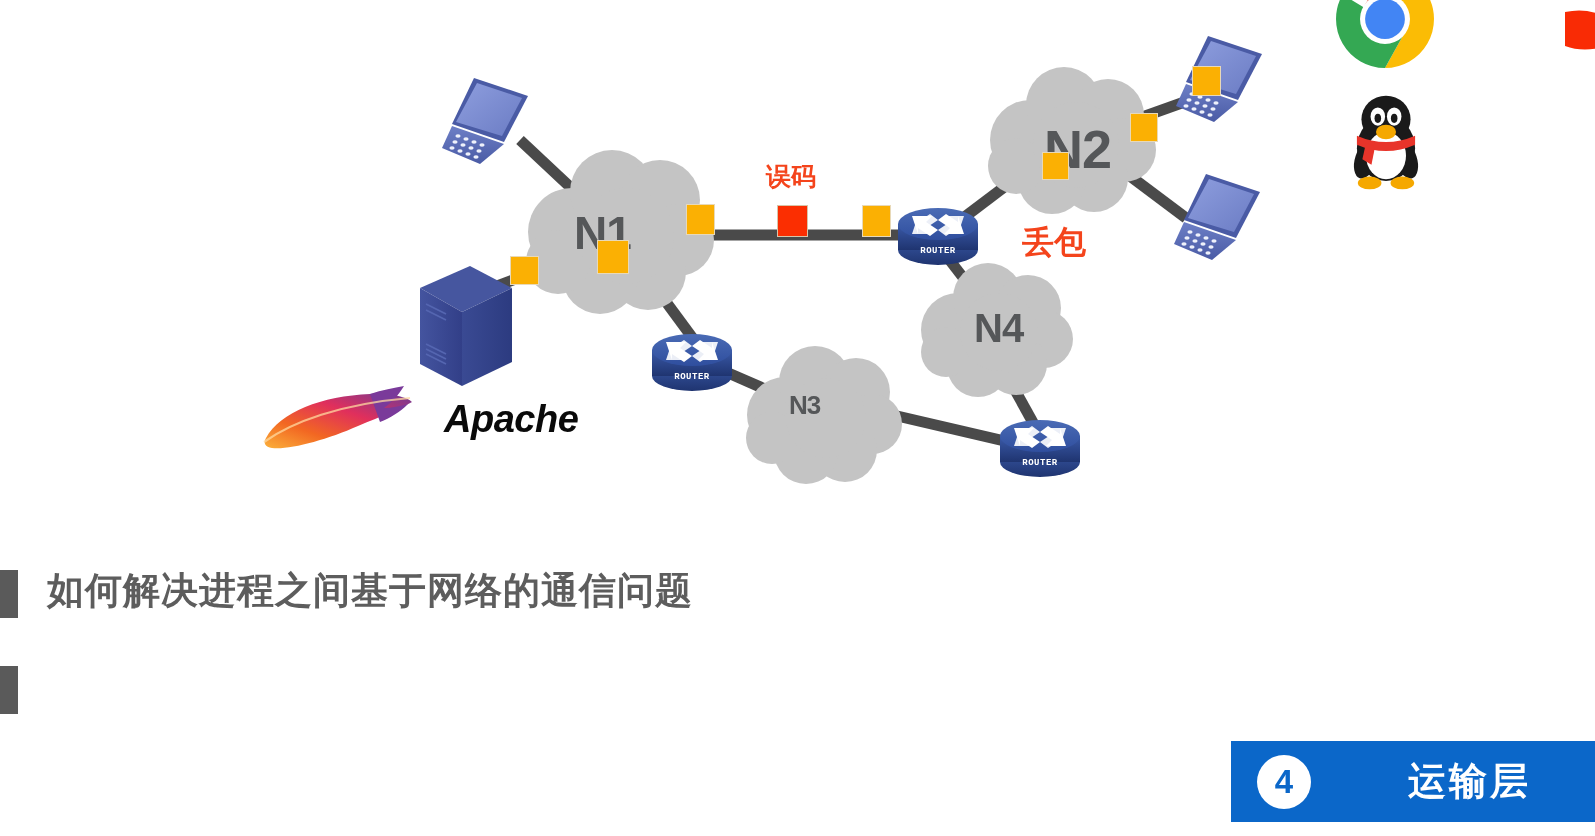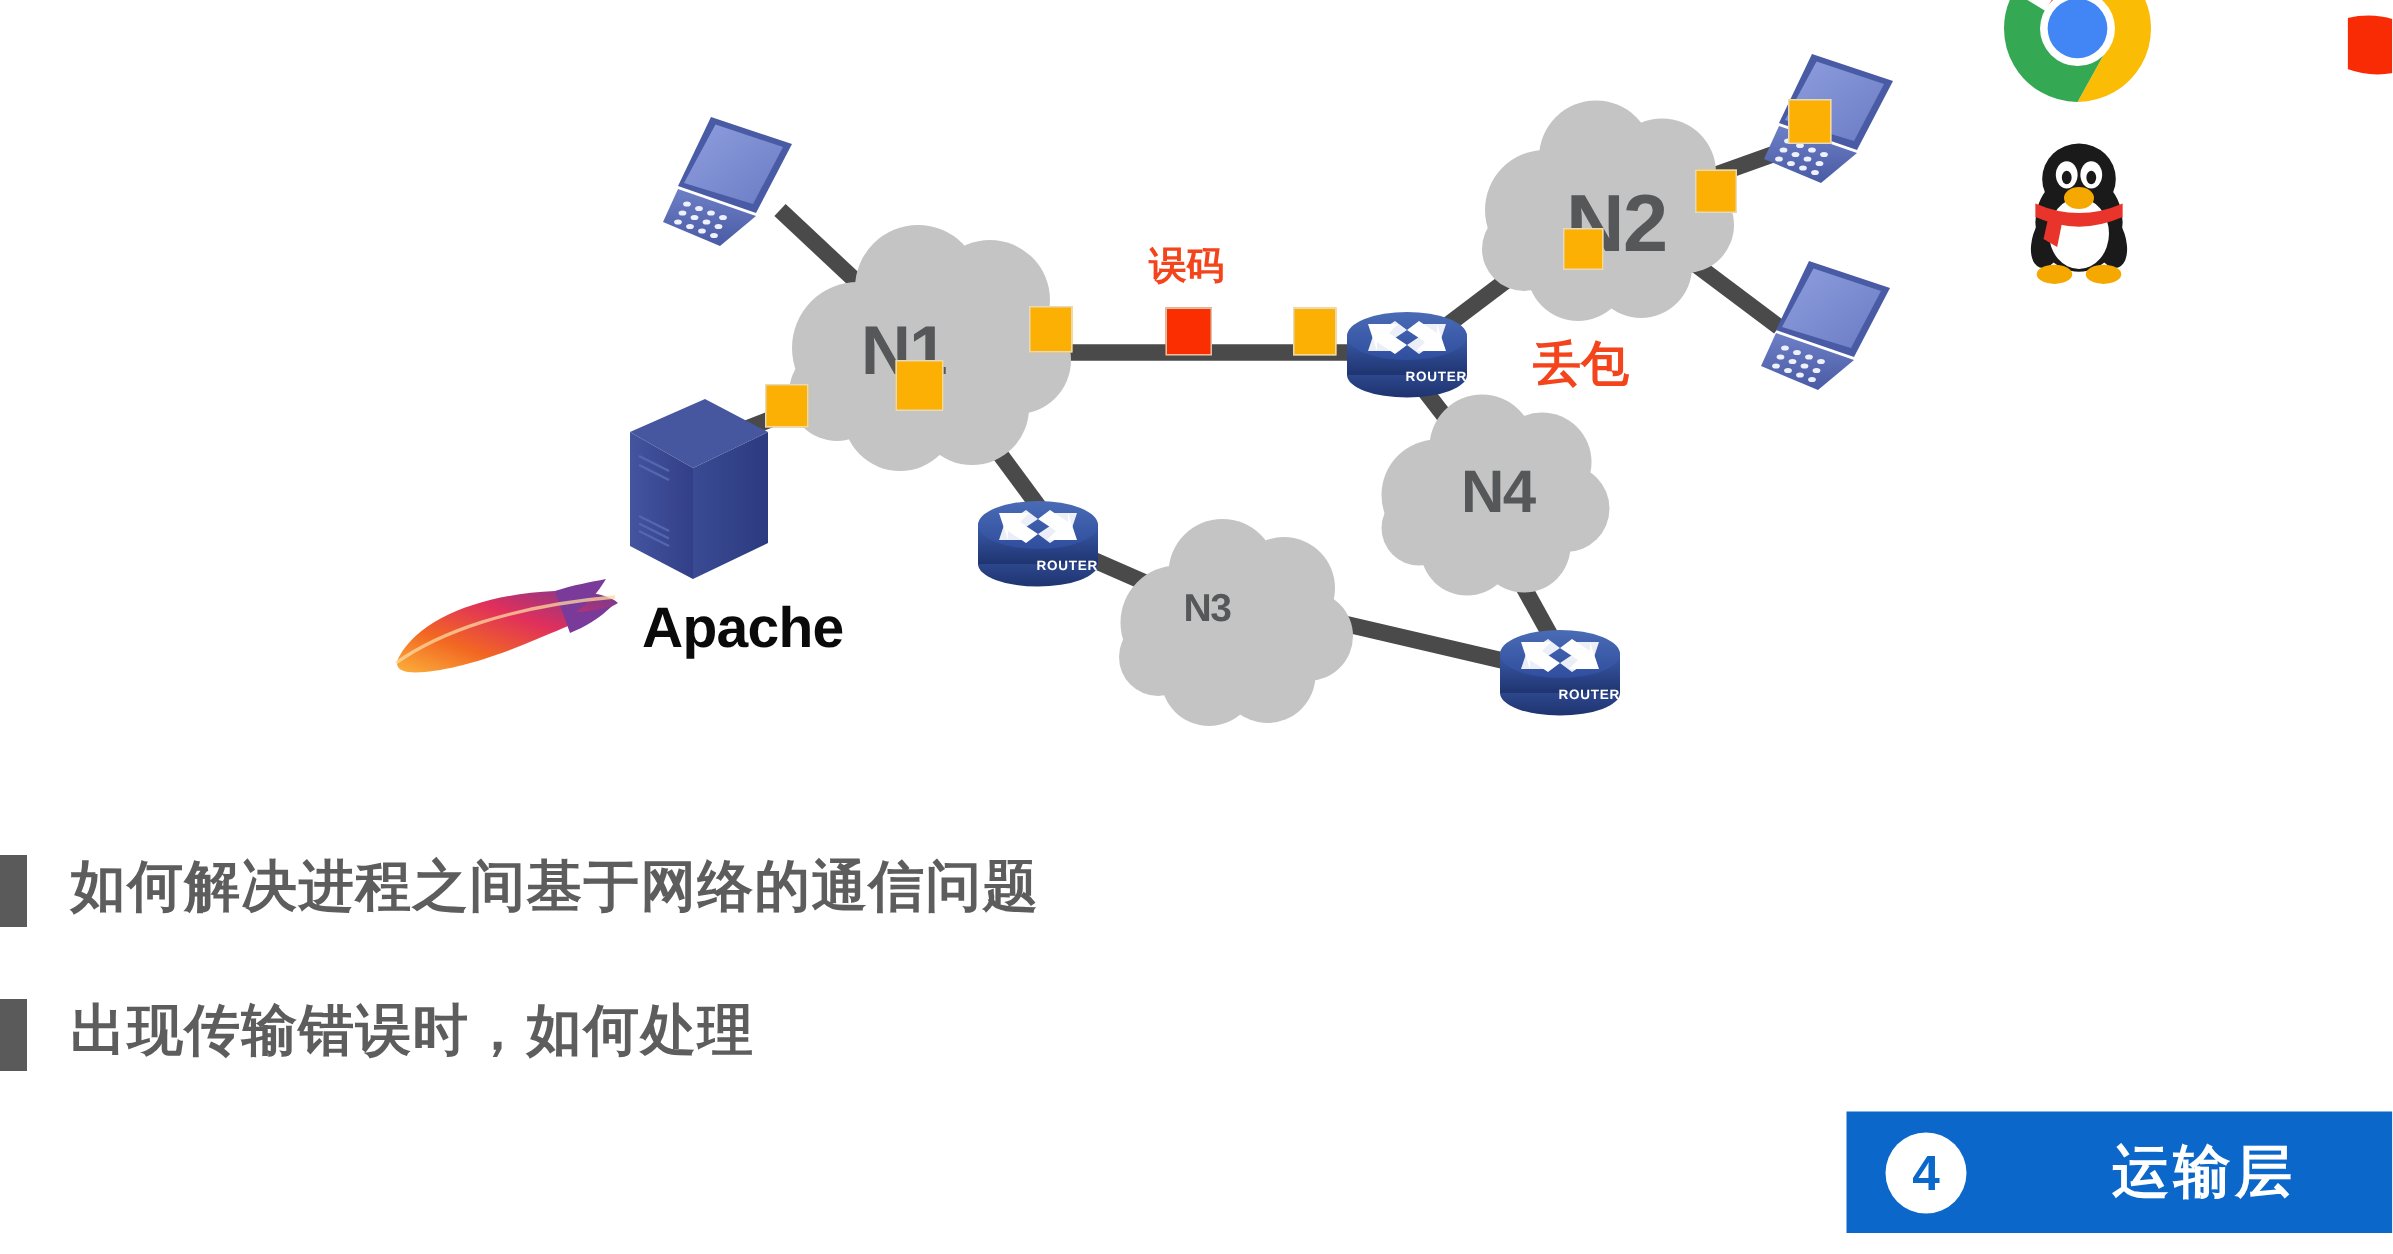--- a/index.html
+++ b/index.html
@@ -34,31 +34,32 @@
     color:#f4441c;
     text-shadow:
       -2px -2px 0 #fff, 2px -2px 0 #fff, -2px 2px 0 #fff, 2px 2px 0 #fff,
       -2px 0 0 #fff, 2px 0 0 #fff, 0 -2px 0 #fff, 0 2px 0 #fff,
       -3px 0 2px #fff, 3px 0 2px #fff;
   }
 
   
   .router-text{
     position:absolute;color:#fff;font-weight:bold;
-    font-family:Liberation Sans, sans-serif;
+    font-family:Liberation Mono, monospace;
     letter-spacing:.5px;white-space:nowrap;pointer-events:none;
-    text-align:right;
+    text-align:center;
   }
 
   
   .apache-word{
-    position:absolute;left:428px;top:398px;
+    position:absolute;left:444px;top:398px;
     font-size:38px;font-weight:bold;color:#0a0a0a;
     font-family:"Liberation Sans","DejaVu Sans",sans-serif;
     letter-spacing:-.5px;
+    font-style:italic;
   }
 
   
   .bullets{position:absolute;left:0;top:558px;width:900px;}
   .bullet-row{position:relative;height:96px;}
   .bullet-mark{
     position:absolute;left:0px;top:12px;width:18px;height:48px;
     background:#5a5a5a;
   }
   .bullet-text{
@@ -380,21 +381,20 @@
     </svg>
   </div>
 
   <div class="bullets">
     <div class="bullet-row">
       <div class="bullet-mark"></div>
       <div class="bullet-text">如何解决进程之间基于网络的通信问题</div>
     </div>
     <div class="bullet-row">
       <div class="bullet-mark"></div>
-      <div class="bullet-text">出现传输错误时，如何处理</div>
     </div>
   </div>
 
   <div class="footer-badge">
     <div class="badge-circle">
       <span class="badge-num">4</span>
     </div>
     <div class="badge-title">运输层</div>
   </div>
 

